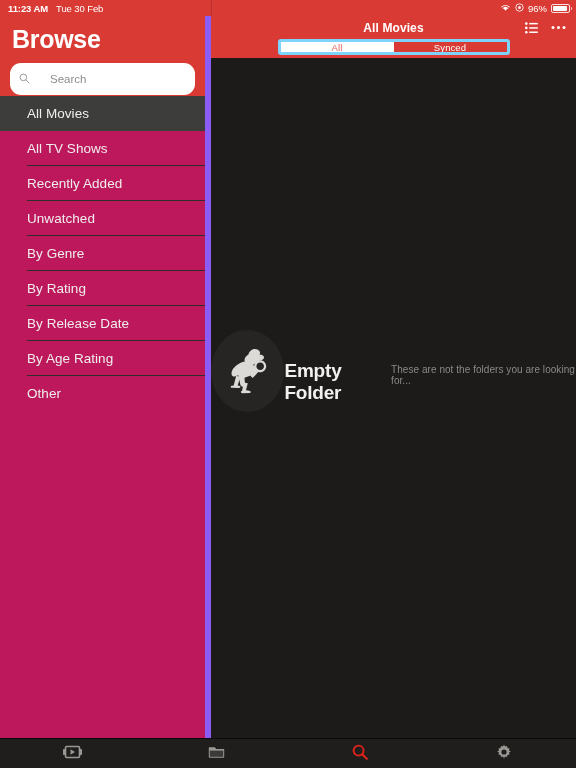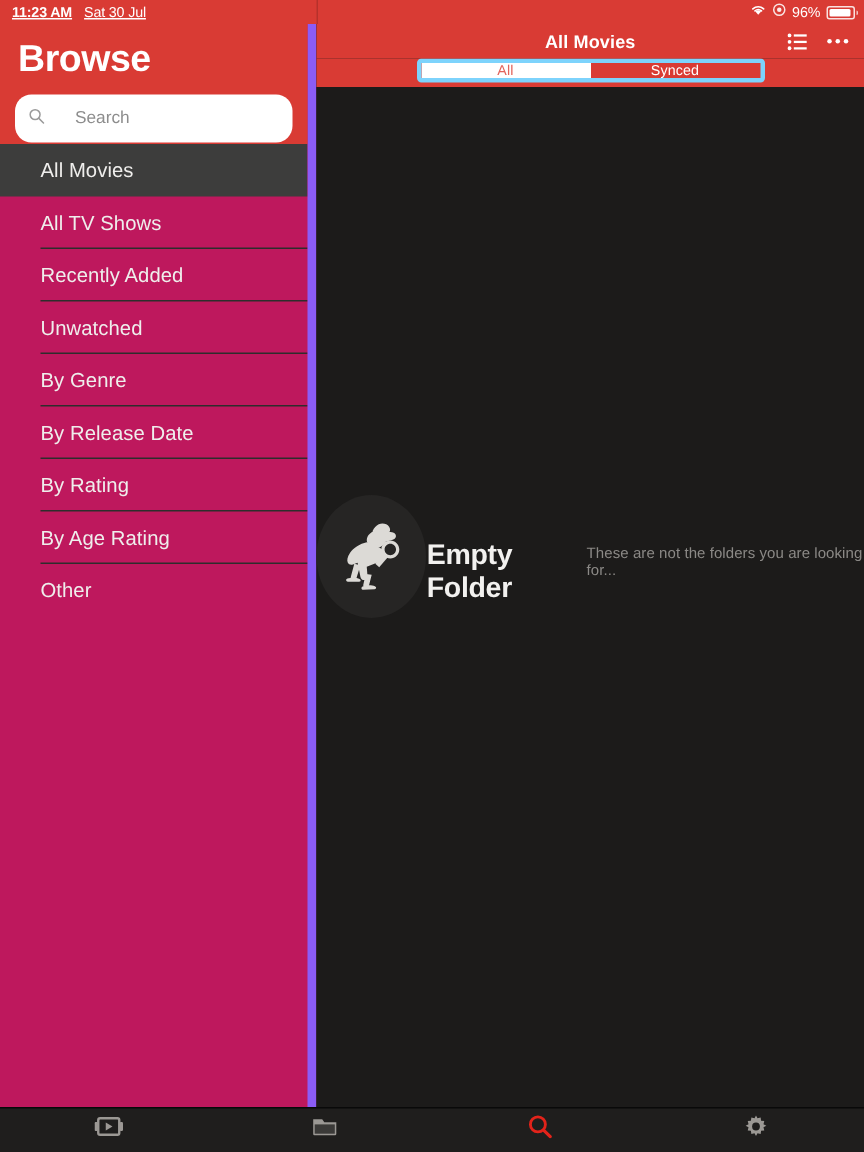--- a/index.html
+++ b/index.html
@@ -14,21 +14,21 @@
   
   .statusbar {
     height: 16px; flex: 0 0 16px;
     background: #d93b34;
     display: flex; align-items: center;
     color: #ffffff;
     font-size: 9.5px;
     padding: 0 6px 0 8px;
     position: relative;
   }
-  .sb-left { display: flex; align-items: flex-start; gap: 8px; text-decoration: underline; }
+  .sb-left { display: flex; align-items: flex-start; gap: 8px; }
   .sb-time { font-weight: 600; letter-spacing: -0.1px; }
   .sb-date { font-weight: 400; letter-spacing: -0.1px; }
   .sb-right { margin-left: auto; display: flex; align-items: center; gap: 4px; }
   .sb-pct { font-size: 9.5px; font-weight: 500; }
   .sb-batt {
     width: 19px; height: 9px;
     border: 1px solid rgba(255,255,255,.85);
     border-radius: 2px;
     position: relative;
     padding: 1px;
@@ -188,21 +188,21 @@
   }
 </style>
 </head>
 <body>
 
 <div id="app">
 
   <div class="statusbar">
     <div class="sb-left">
       <span class="sb-time">11:23 AM</span>
-      <span class="sb-date">Sat 30 Jul</span>
+      <span class="sb-date">Tue 30 Feb</span>
     </div>
     <div class="sb-right">
       <span>
         <svg width="11" height="9" viewBox="0 0 11 9">
           <path d="M5.5 7.8 L3.6 5.6 a3 3 0 0 1 3.8 0 Z" fill="#fff"></path>
           <path d="M1.9 3.9 a5.4 5.4 0 0 1 7.2 0" stroke="#fff" stroke-width="1.1" fill="none" stroke-linecap="round"></path>
           <path d="M3.3 5.3 a3.4 3.4 0 0 1 4.4 0" stroke="#fff" stroke-width="1.05" fill="none" stroke-linecap="round"></path>
         </svg>
       </span>
       <span>
@@ -250,25 +250,25 @@
         </div>
         <div class="sb-item">
           <span>Unwatched</span>
           <span class="rule"></span>
         </div>
         <div class="sb-item">
           <span>By Genre</span>
           <span class="rule"></span>
         </div>
         <div class="sb-item">
+          <span>By Rating</span>
+          <span class="rule"></span>
+        </div>
+        <div class="sb-item">
           <span>By Release Date</span>
-          <span class="rule"></span>
-        </div>
-        <div class="sb-item">
-          <span>By Rating</span>
           <span class="rule"></span>
         </div>
         <div class="sb-item">
           <span>By Age Rating</span>
           <span class="rule"></span>
         </div>
         <div class="sb-item">
           <span>Other</span>
         </div>
       </div>

